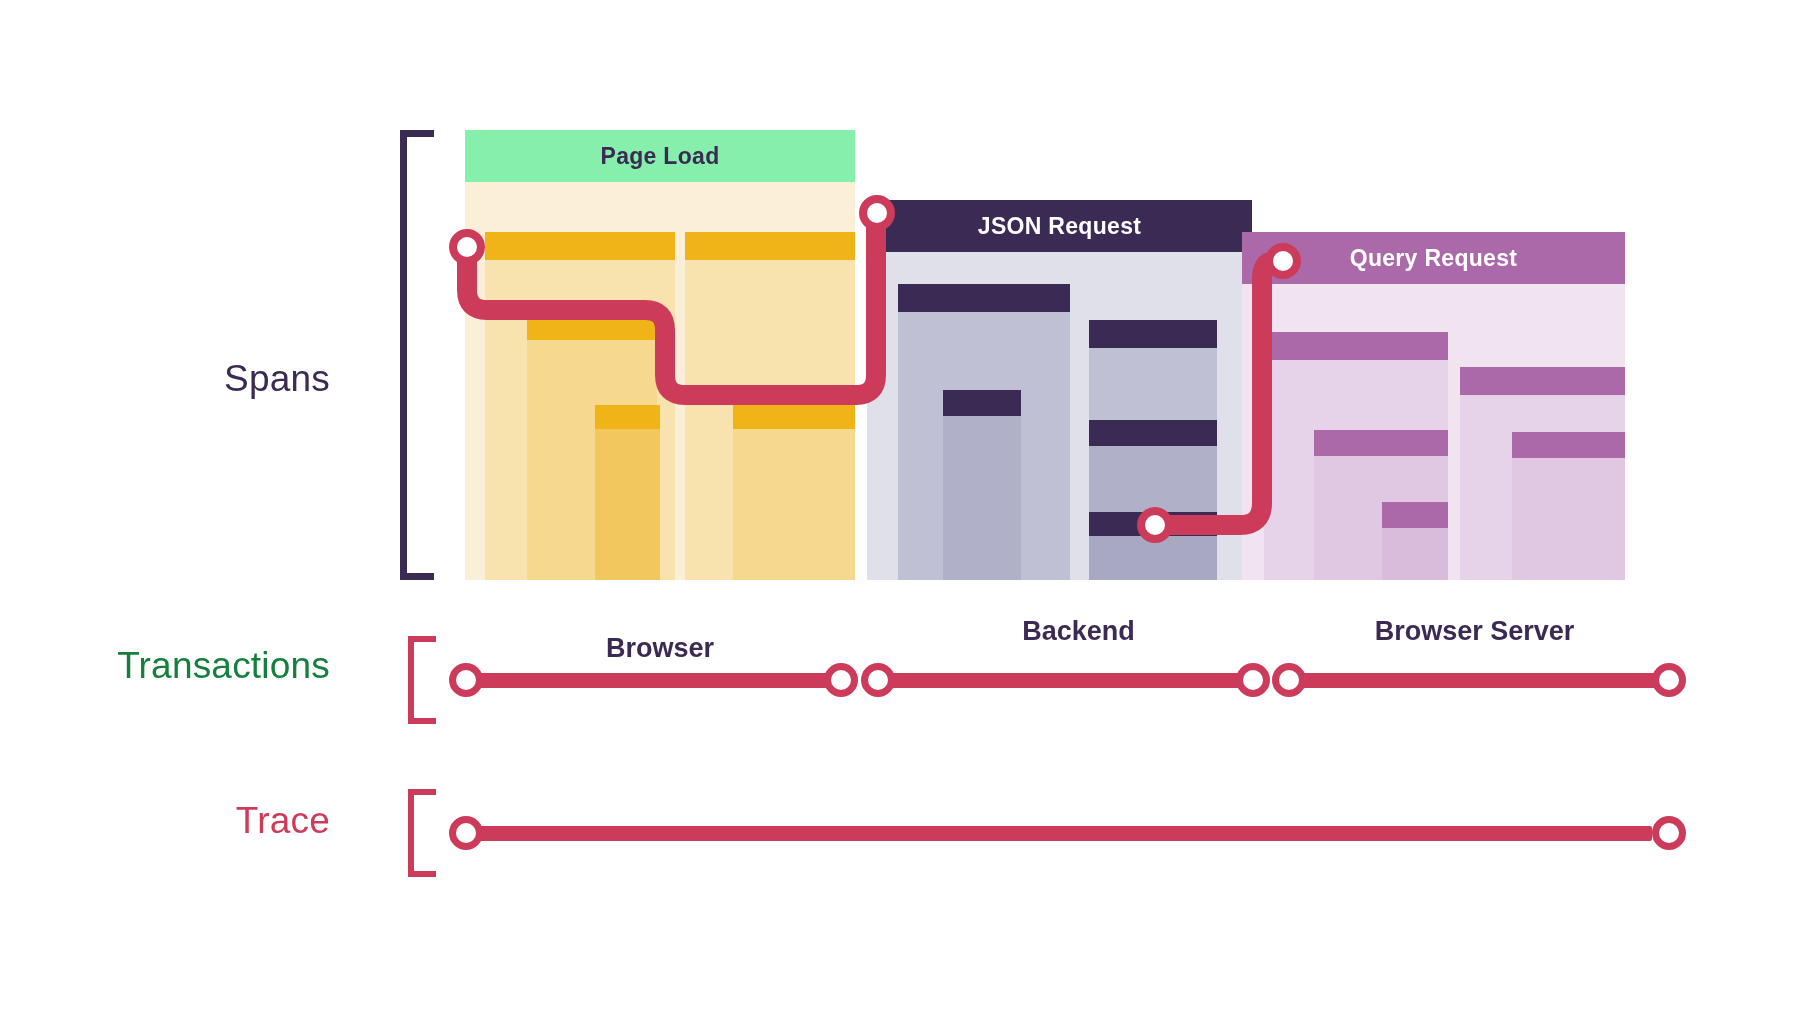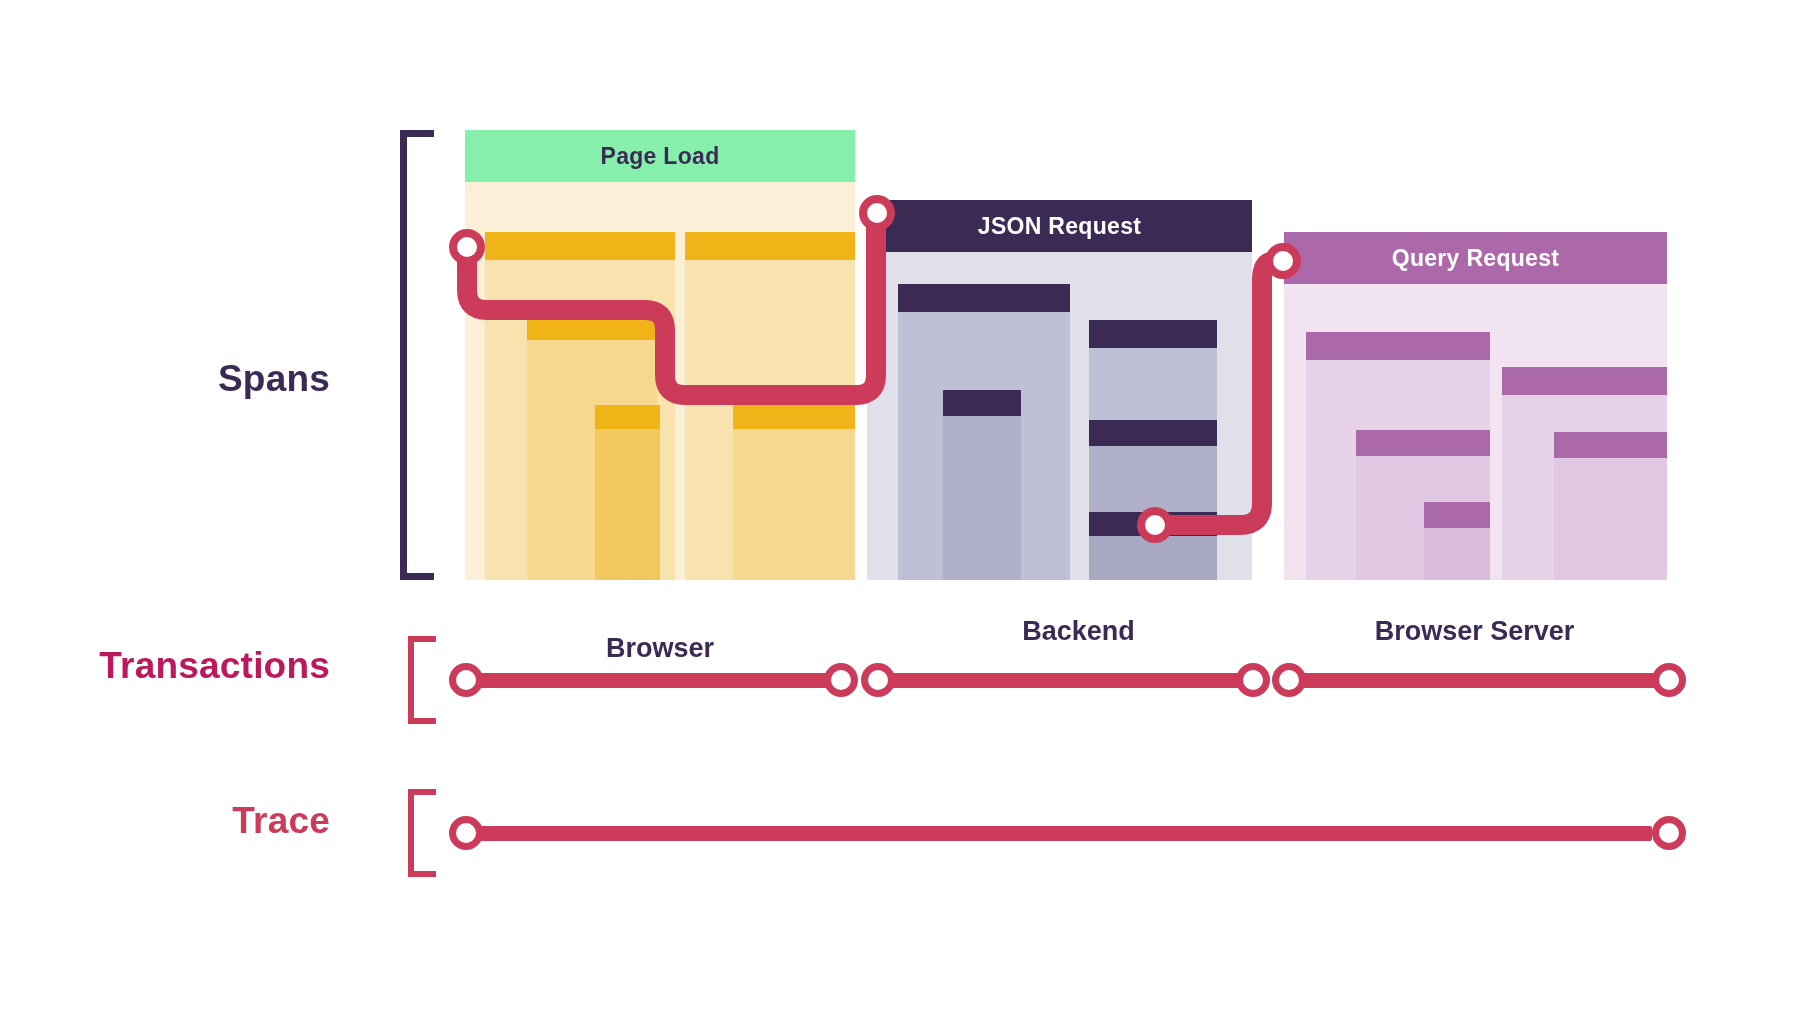--- a/index.html
+++ b/index.html
@@ -18,34 +18,34 @@
     position: absolute;
     left: 0; top: 0;
     width: 1800px;
     height: 1031px;
     background: #ffffff;
   }
 
   
   .row-label {
     position: absolute;
-    font-weight: bold;
+    font-weight: normal;
     letter-spacing: 0.2px;
     white-space: nowrap;
     text-align: right;
   }
   #label-spans {
     left: 0px; top: 358px; width: 330px;
     font-size: 37px;
     color: #3b2b54;
   }
   #label-transactions {
     left: 0px; top: 645px; width: 330px;
     font-size: 37px;
-    color: #be185d;
+    color: #15803d;
   }
   #label-trace {
     left: 0px; top: 800px; width: 330px;
     font-size: 37px;
     color: #cd3b5a;
   }
 
   
   .bracket {
     position: absolute;
@@ -183,21 +183,21 @@
 
     <div class="span-bar" style="left:222px; top:248px; width:128px; height:160px; background:#b0b0c8;">
       <div class="cap" style="height:26px; background:#3b2b54;"></div>
     </div>
 
     <div class="span-bar" style="left:222px; top:340px; width:128px; height:68px; background:#a8a8c2;">
       <div class="cap" style="height:24px; background:#3b2b54;"></div>
     </div>
   </div>
 
-  <div class="service-col" id="col-database" style="left:1284px; top:232px; width:383px; height:348px;padding-left:18px;">
+  <div class="service-col" id="col-database" style="left:1242px; top:232px; width:383px; height:348px;padding-left:18px;">
 
     <div class="tx-body" style="left:0; top:52px; width:383px; height:296px; background:#f2e3f0;"></div>
     <div class="tx-header" style="width:383px; height:52px; background:#ab69a9;">
       <span>Query Request</span>
     </div>
 
     <div class="span-bar" style="left:22px; top:100px; width:184px; height:248px; background:#e7d3e9;">
       <div class="cap" style="height:28px; background:#ab69a9;"></div>
     </div>
 

